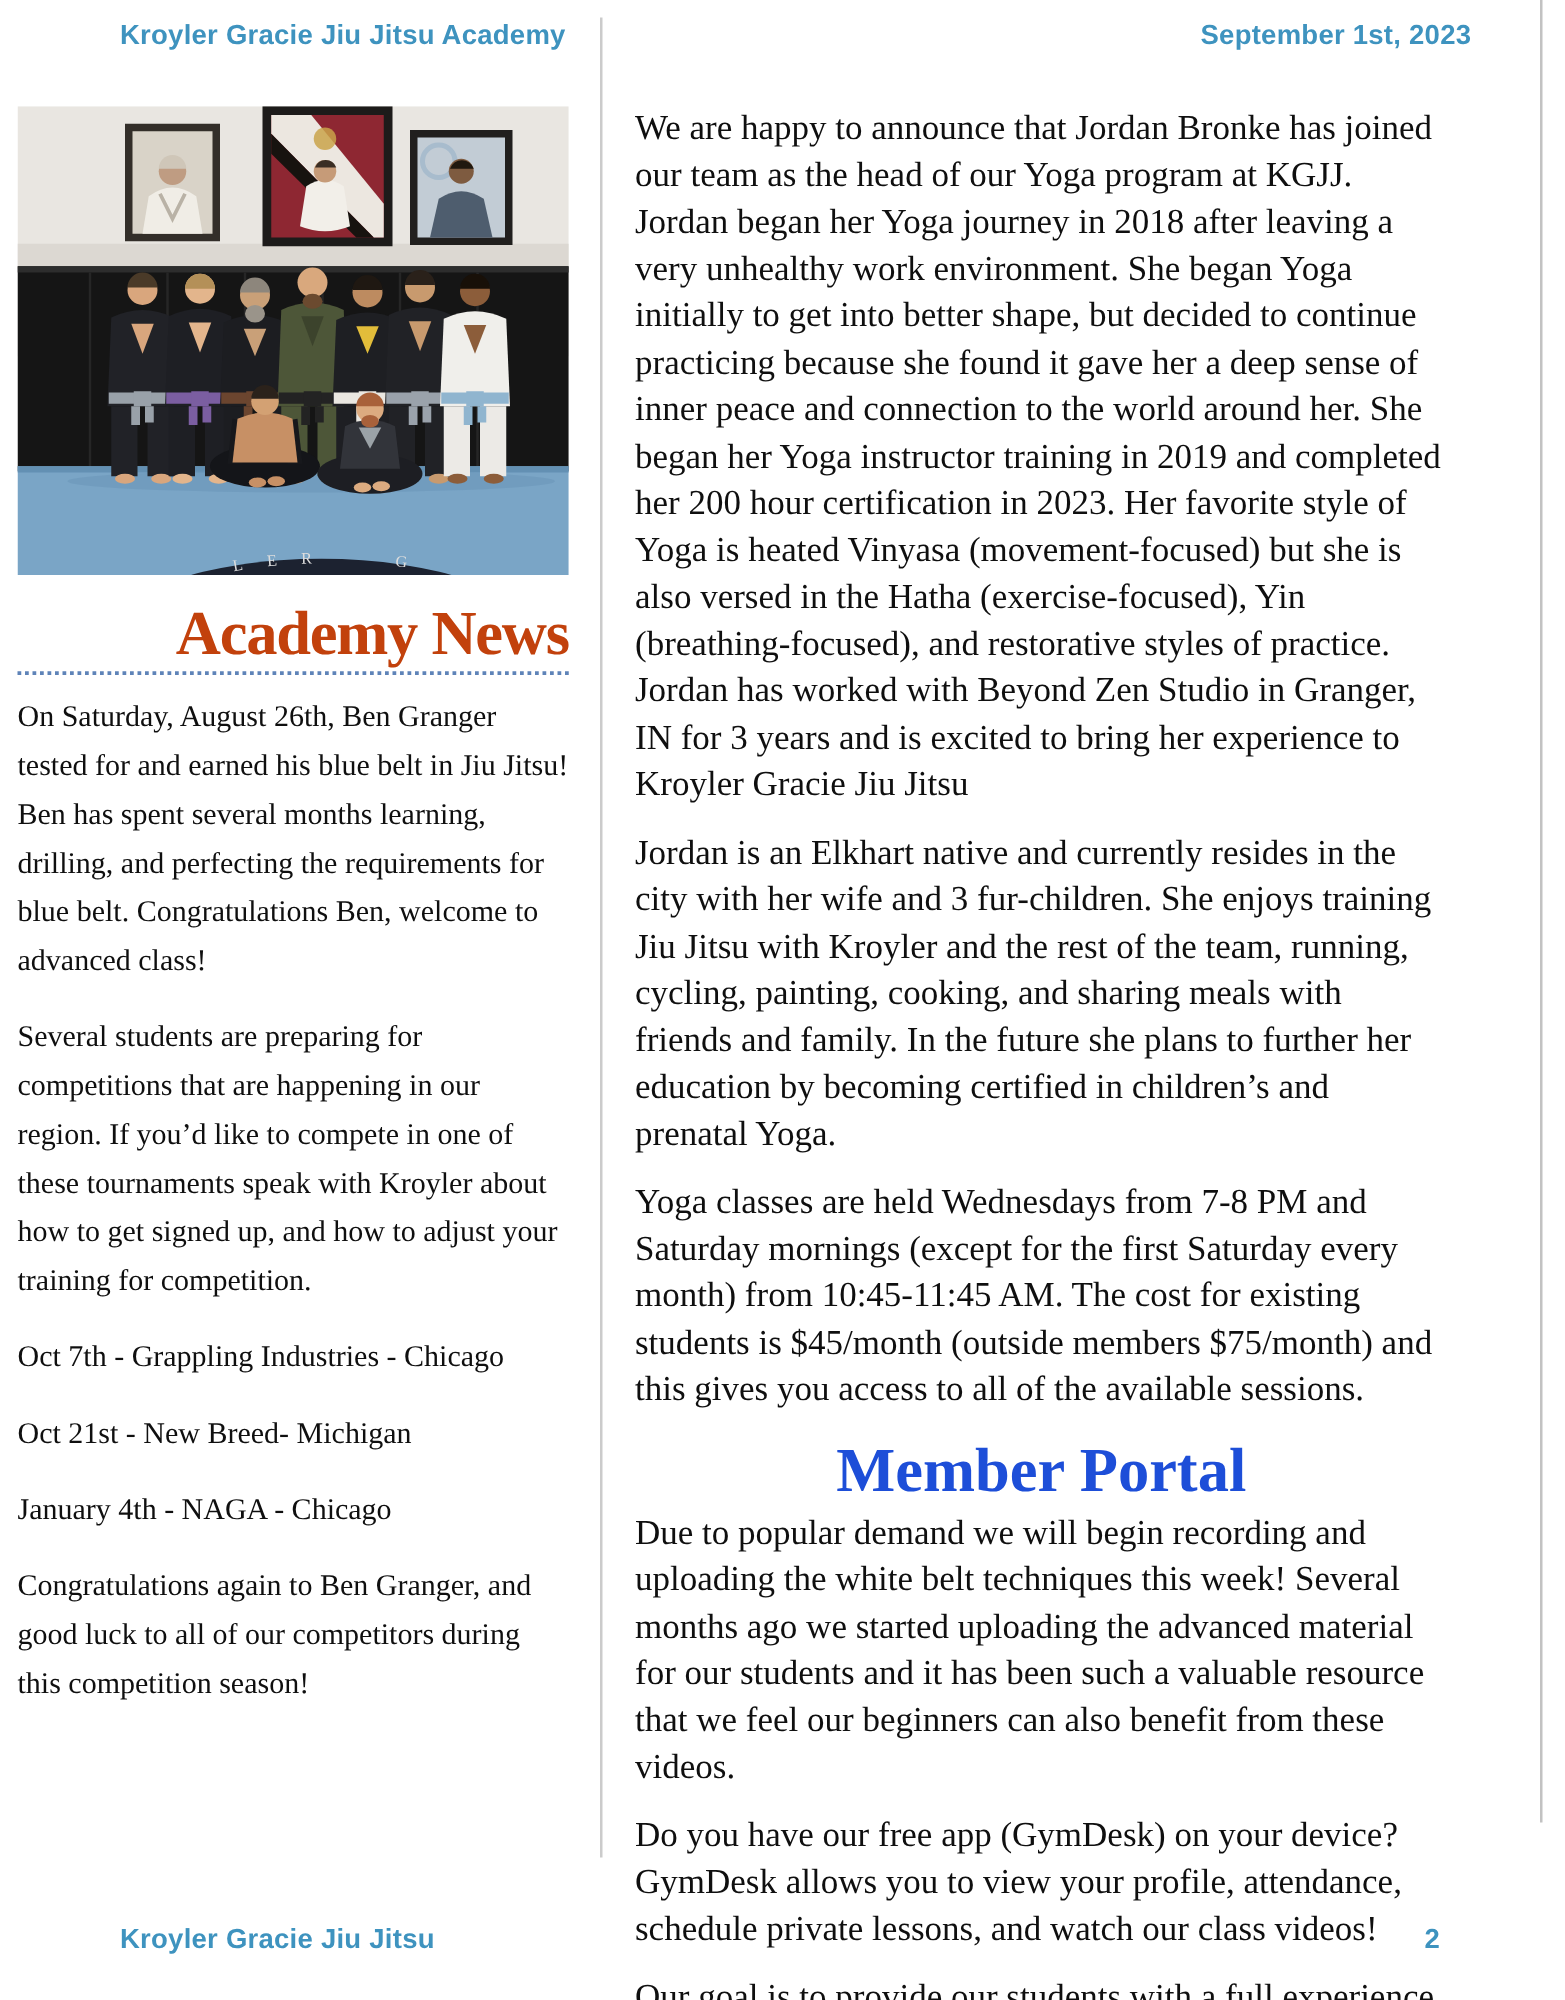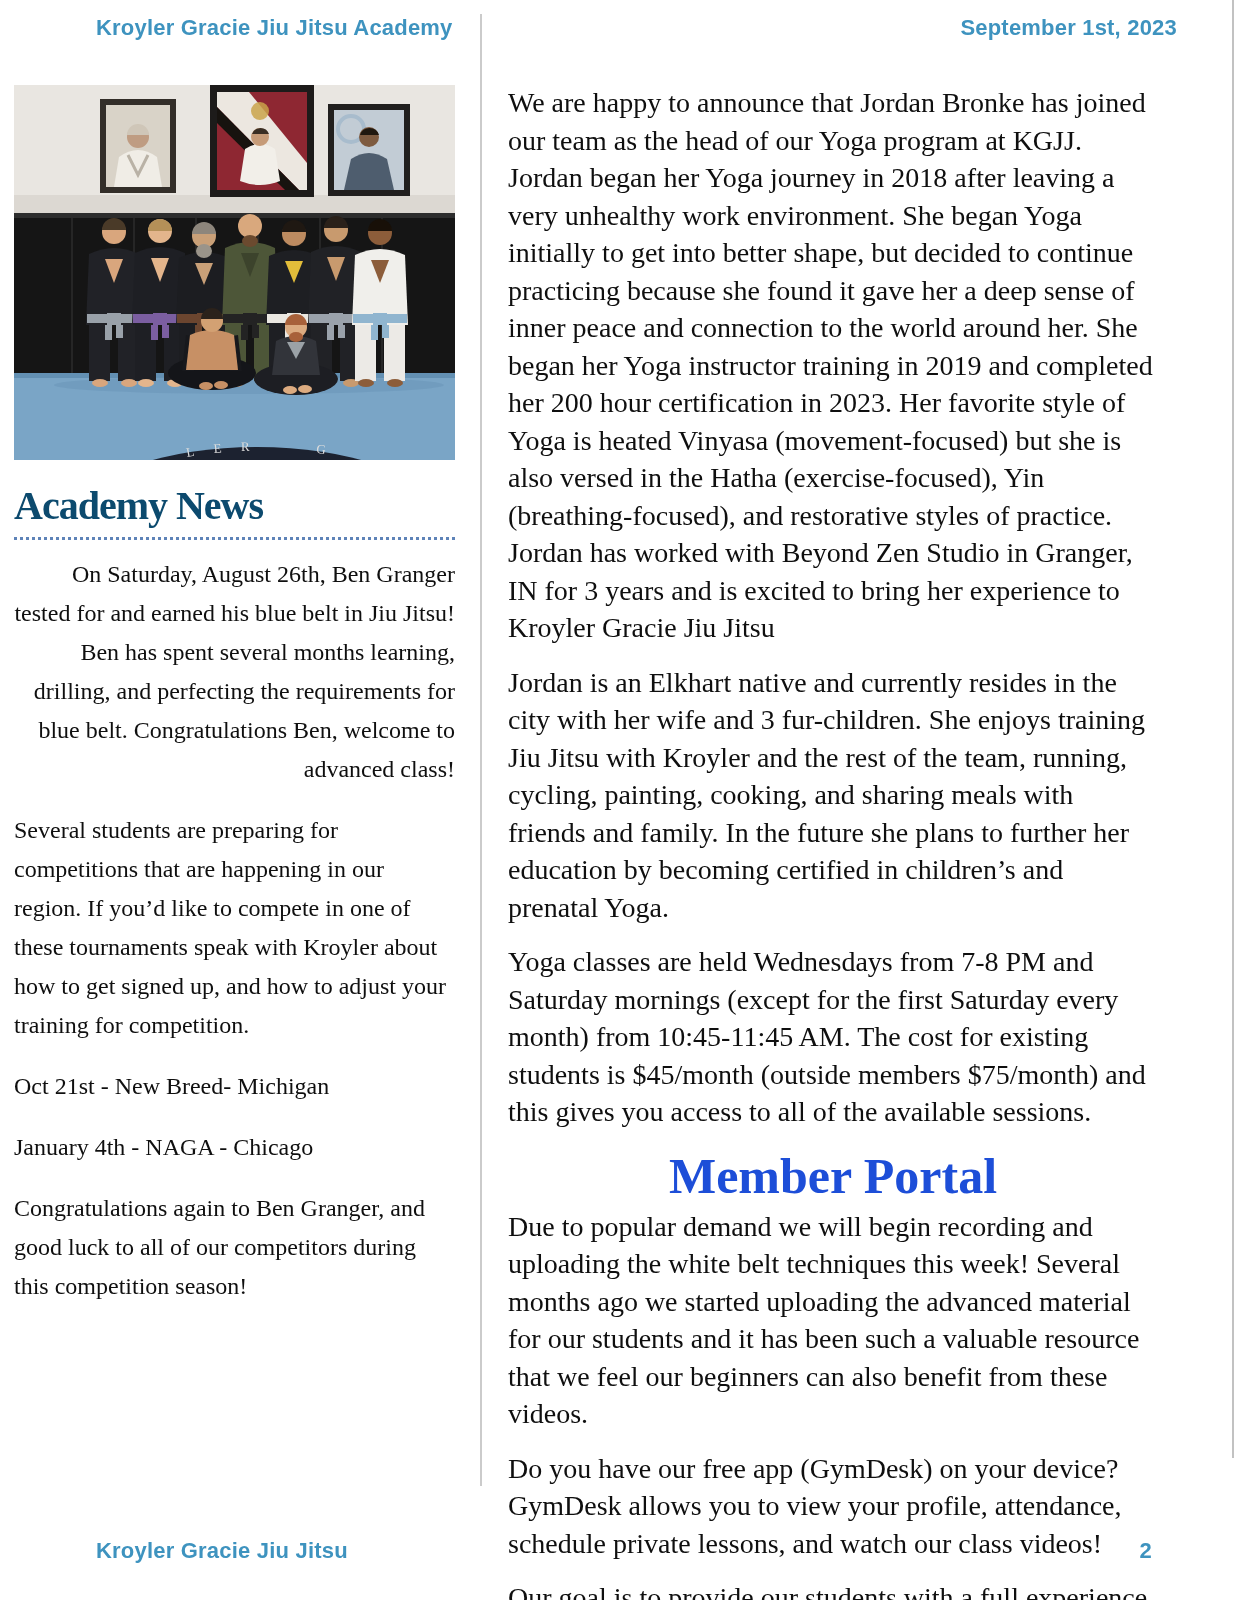--- a/index.html
+++ b/index.html
@@ -22,26 +22,26 @@
   .footer-page{right:100px;top:1538px;}
 
   
   .col-divider{position:absolute;left:480px;top:14px;width:2px;height:1472px;background:#cbcbcb;}
   .right-edge-line{position:absolute;left:1232px;top:0;width:2px;height:1458px;background:#c2c2c2;}
 
   
   .col-left{position:absolute;left:14px;top:85px;width:441px;}
   .photo-frame{width:441px;height:375px;display:block;}
   .left-heading{
-    margin:22px 0 0;text-align:left;font-family:"Liberation Serif", serif;
-    font-weight:bold;font-size:40px;line-height:48px;letter-spacing:-1px;color:#0c4a6e;
+    margin:22px 0 0;text-align:right;font-family:"Liberation Serif", serif;
+    font-weight:bold;font-size:50px;line-height:48px;letter-spacing:-1px;color:#c2410c;
   }
   .dotted-sep{height:0;border-bottom:3px dotted #5e83b8;margin-top:7px;}
   .col-left p{font-size:24px;line-height:39px;margin:22px 0 0;}
-  .col-left p.first{margin-top:15px;text-align:right;}
+  .col-left p.first{margin-top:15px;}
 
   
   .col-right{position:absolute;left:508px;top:84px;width:650px;}
   .col-right p{font-size:28px;line-height:37.5px;margin:0 0 17px;}
   .right-heading{
     margin:6px 0 4px;text-align:center;font-family:"Liberation Serif", serif;
     font-weight:bold;font-size:50px;line-height:56px;color:#1d4ed8;
   }
 </style>
 </head>
@@ -243,20 +243,21 @@
         <ellipse cx="282" cy="252" rx="7" ry="5" fill="#a8613a"></ellipse>
           </g>
       </g>
     </svg>
 
     <h2 class="left-heading">Academy News</h2>
     <div class="dotted-sep"></div>
 
     <p class="first">On Saturday, August 26th, Ben Granger tested for and earned his blue belt in Jiu Jitsu! Ben has spent several months learning, drilling, and perfecting the requirements for blue belt. Congratulations Ben, welcome to advanced class!</p>
     <p>Several students are preparing for competitions that are happening in our region. If you’d like to compete in one of these tournaments speak with Kroyler about how to get signed up, and how to adjust your training for competition.</p>
+    <p>Oct 7th - Grappling Industries - Chicago</p>
     <p>Oct 21st - New Breed- Michigan</p>
     <p>January 4th - NAGA - Chicago</p>
     <p>Congratulations again to Ben Granger, and good luck to all of our competitors during this competition season!</p>
   </div>
 
   <div class="col-right">
     <p>We are happy to announce that Jordan Bronke has joined our team as the head of our Yoga program at KGJJ. Jordan began her Yoga journey in 2018 after leaving a very unhealthy work environment. She began Yoga initially to get into better shape, but decided to continue practicing because she found it gave her a deep sense of inner peace and connection to the world around her. She began her Yoga instructor training in 2019 and completed her 200 hour certification in 2023. Her favorite style of Yoga is heated Vinyasa (movement-focused) but she is also versed in the Hatha (exercise-focused), Yin (breathing-focused), and restorative styles of practice. Jordan has worked with Beyond Zen Studio in Granger, IN for 3 years and is excited to bring her experience to Kroyler Gracie Jiu Jitsu</p>
     <p>Jordan is an Elkhart native and currently resides in the city with her wife and 3 fur-children. She enjoys training Jiu Jitsu with Kroyler and the rest of the team, running, cycling, painting, cooking, and sharing meals with friends and family. In the future she plans to further her education by becoming certified in children’s and prenatal Yoga.</p>
     <p>Yoga classes are held Wednesdays from 7-8 PM and Saturday mornings (except for the first Saturday every month) from 10:45-11:45 AM.  The cost for existing students is $45/month (outside members $75/month) and this gives you access to all of the available sessions.</p>
 

